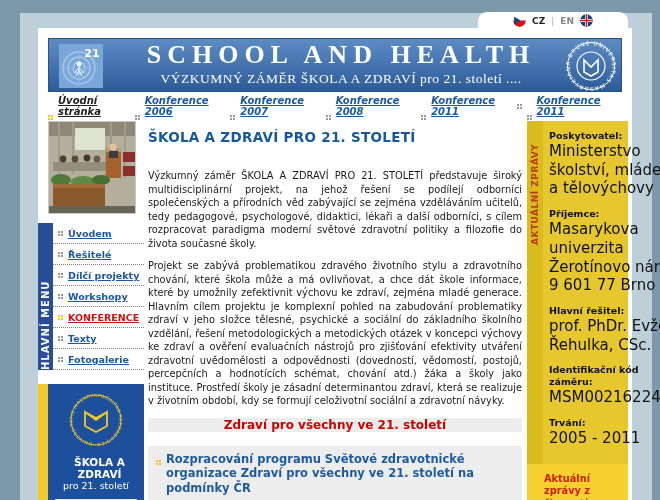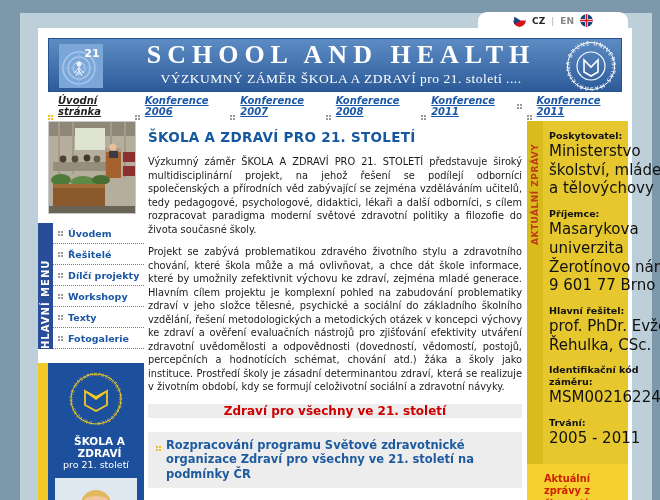--- a/index.html
+++ b/index.html
@@ -40,33 +40,33 @@
   
   .col-left { position:absolute; left:0; top:93px; bottom:0; width:106px; display:flex; flex-direction:column; }
   .photo { margin-left:10px; width:88px; height:93px; border:1px solid #c9c9c9; background:#b8b1a0; flex:none; }
   .menu  { margin-top:9px; display:flex; flex:none; }
   .vbar  { width:15px; background:#2a4d99; display:flex; justify-content:center; flex:none; }
   .vtext { writing-mode:vertical-rl; transform:rotate(180deg); color:#fff; font-size:10px;
            font-weight:bold; letter-spacing:1px; white-space:nowrap; }
   .menu ul { list-style:none; flex:1; }
   .menu li { padding:5px 2px 4px 5px; border-bottom:1px dotted #808080; font-size:9.5px;
              font-weight:bold; display:flex; align-items:center; cursor:pointer; }
-  .menu li a { color:#1b57a5; }
+  .menu li a { color:#1b57a5; text-decoration:underline; }
   .menu li.active a { color:#cc1111; }
 
   .fac-banner { margin-top:14px; flex:1; display:flex; }
   .fb-stripe { width:10px; background:#f2c927; flex:none; }
   .fb-blue { flex:1; background:#1c4f9c; display:flex; flex-direction:column; align-items:center; padding-top:8px; }
   .fb-title { color:#fff; font-size:10.5px; font-weight:bold; margin-top:4px; text-align:center;padding-left:7px; }
   .fb-sub { color:#fff; font-size:9.5px; text-align:center; }
   .fb-child { margin-top:8px; }
 
   
   .col-main { position:absolute; left:110px; top:93px; width:374px; }
-  h1.page-title { color:#15589f; font-size:13.5px; letter-spacing:0.3px; margin:8px 0 10px 0; }
+  h1.page-title { color:#15589f; font-size:13.5px; letter-spacing:0.3px; margin:8px 0 24px 0; }
   .col-main p { font-size:9.8px; line-height:1.38; color:#1a1a1a; text-align:justify; margin-bottom:9px; }
   .bar { background:#ededed; }
   .bar-red { text-align:center; color:#cc0000; font-weight:bold; font-size:12px; padding:0 4px; margin:10px 0 14px 0; }
   .bar-blue { display:flex; align-items:flex-start; padding:6px 6px 7px 6px; margin-bottom:12px; }
   .bar-blue .dots { margin-top:8px; margin-left:2px; }
   .bar-blue h2 { color:#1d5a9e; font-size:11.5px; line-height:1.25; }
 
   
   .col-right { position:absolute; left:489px; top:93px; bottom:0; width:101px; display:flex; flex-direction:column; }
   .info-box { display:flex; background:#e6c72e; flex:none; }
@@ -210,20 +210,24 @@
             <i class="dots"></i>
             <a>Řešitelé</a>
           </li>
         <li>
             <i class="dots"></i>
             <a>Dílčí projekty</a>
           </li>
         <li>
             <i class="dots"></i>
             <a>Workshopy</a>
+          </li>
+        <li class="active">
+            <i class="dots y"></i>
+            <a>KONFERENCE</a>
           </li>
         <li>
             <i class="dots"></i>
             <a>Texty</a>
           </li>
         <li>
             <i class="dots"></i>
             <a>Fotogalerie</a>
           </li>
       </ul>

